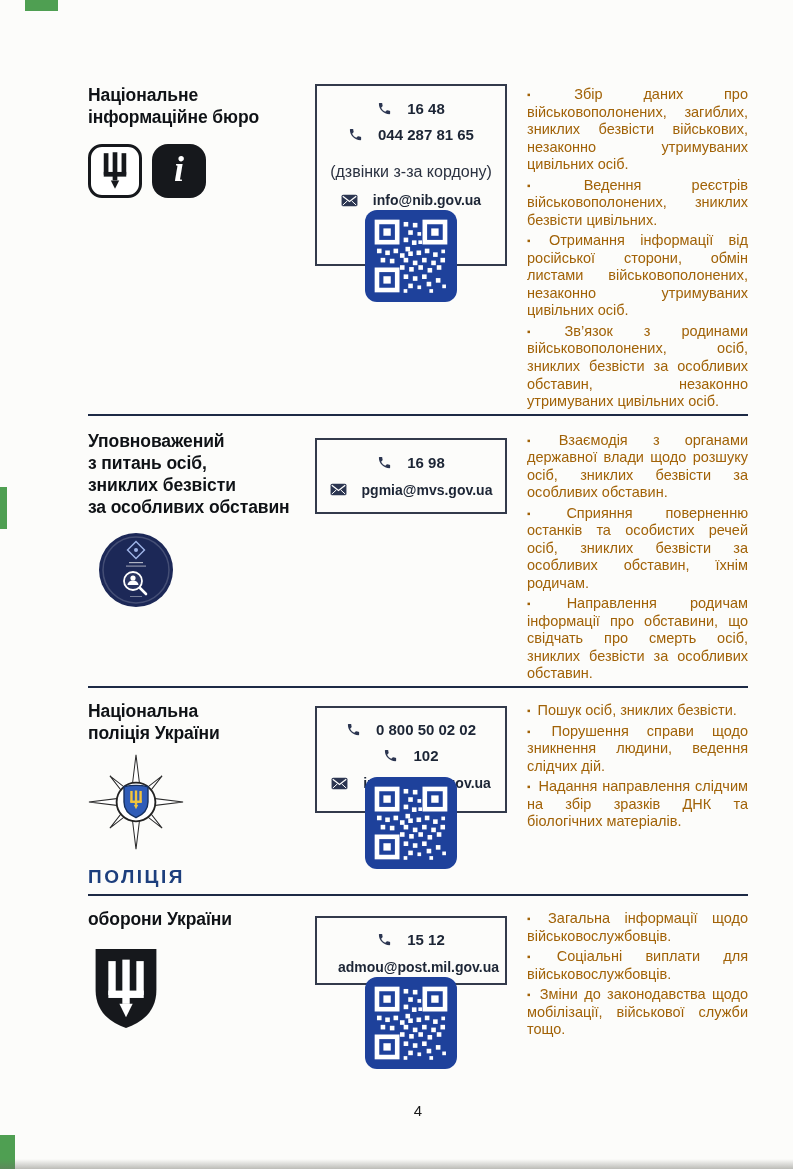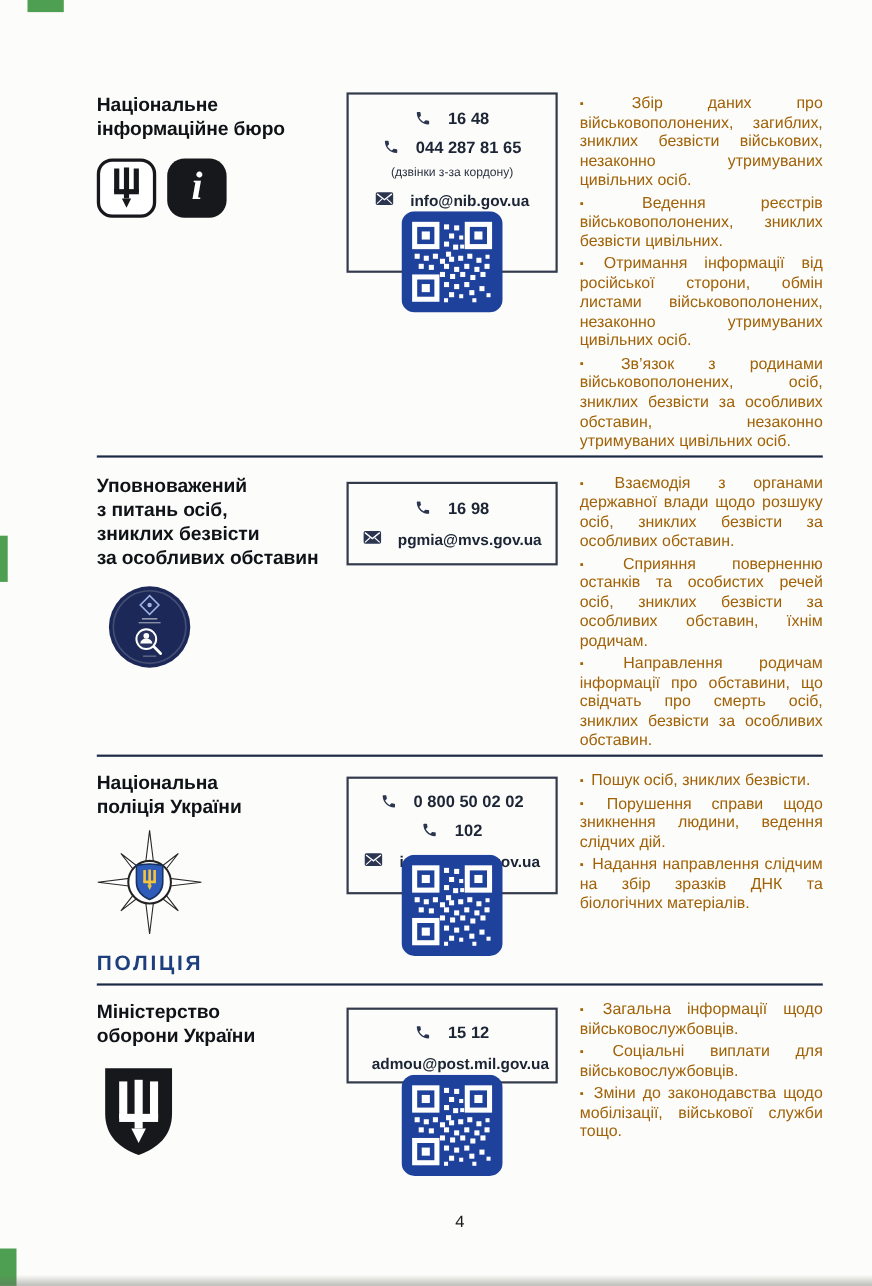--- a/index.html
+++ b/index.html
@@ -34,25 +34,25 @@
   .info-badge { width:54px; height:54px; background:#16181c; border-radius:16px;
     display:flex; align-items:center; justify-content:center; color:#fff; }
   .info-i { font-family:"Liberation Serif","DejaVu Serif",serif; font-style:italic; font-weight:bold;
     font-size:36px; line-height:1; transform:translateY(-2px); }
 
   .contact-box { width:192px; box-sizing:border-box; border:2px solid #333a4b; position:relative; text-align:center; }
   .cb1 { padding:14px 6px 56px; }
   .cb2 { margin-top:8px; padding:14px 6px 14px; }
   .cb3 { margin-top:6px; padding:13px 6px 20px; }
   .cb4 { margin-top:8px; padding:13px 6px 8px; }
-  .phone-row,.email-row { display:flex; justify-content:center; gap:15px;
+  .phone-row,.email-row { display:flex; align-items:center; justify-content:center; gap:15px;
     font-weight:bold; font-size:15px; color:#1c2535; white-space:nowrap; }
   .phone-row + .phone-row { margin-top:9px; }
   .email-row { margin-top:11px; font-size:14px; }
-  .phone-note { font-size:11px; margin-top:8px; color:#2a3140; }
+  .phone-note { font-size:16px; margin-top:20px; color:#2a3140; }
 
   .qr { position:absolute; left:50%; transform:translateX(-50%); width:92px; height:92px; }
   .cb1 .qr { bottom:-38px; }
   .cb3 .qr { bottom:-58px; }
   .cb4 .qr { bottom:-86px; }
   .qr svg { width:100%; height:100%; display:block; }
 
   .bullets-col { padding-left:14px; padding-top:2px; }
   ul.bullets { margin:0; padding:0; list-style:none; font-size:14.5px; line-height:1.21;
     text-align:justify; color:#a16207; hyphens:auto; -webkit-hyphens:auto; }
@@ -313,21 +313,20 @@
         <li><span class="bm">▪</span><span>Надання направлення слідчим на збір зразків ДНК та біологічних матеріалів.</span></li>
       </ul>
     </div>
   </section>
 
   <hr class="divider">
 
   <section class="sec sec4">
     <div>
       <h2 class="sec-title">
-        <span class="tl">Міністерство</span>
         <span class="tl">оборони України</span>
       </h2>
       <svg class="mod-shield" viewBox="0 0 100 112">
         <path d="M10,4 H90 V58 C90,86 72,100 50,108 C28,100 10,86 10,58 Z" fill="#16181c"></path>
         <g transform="translate(19,16) scale(0.97)" fill="#ffffff">
             <use href="#trident-g"></use>
           </g>
       </svg>
     </div>
     <div>

